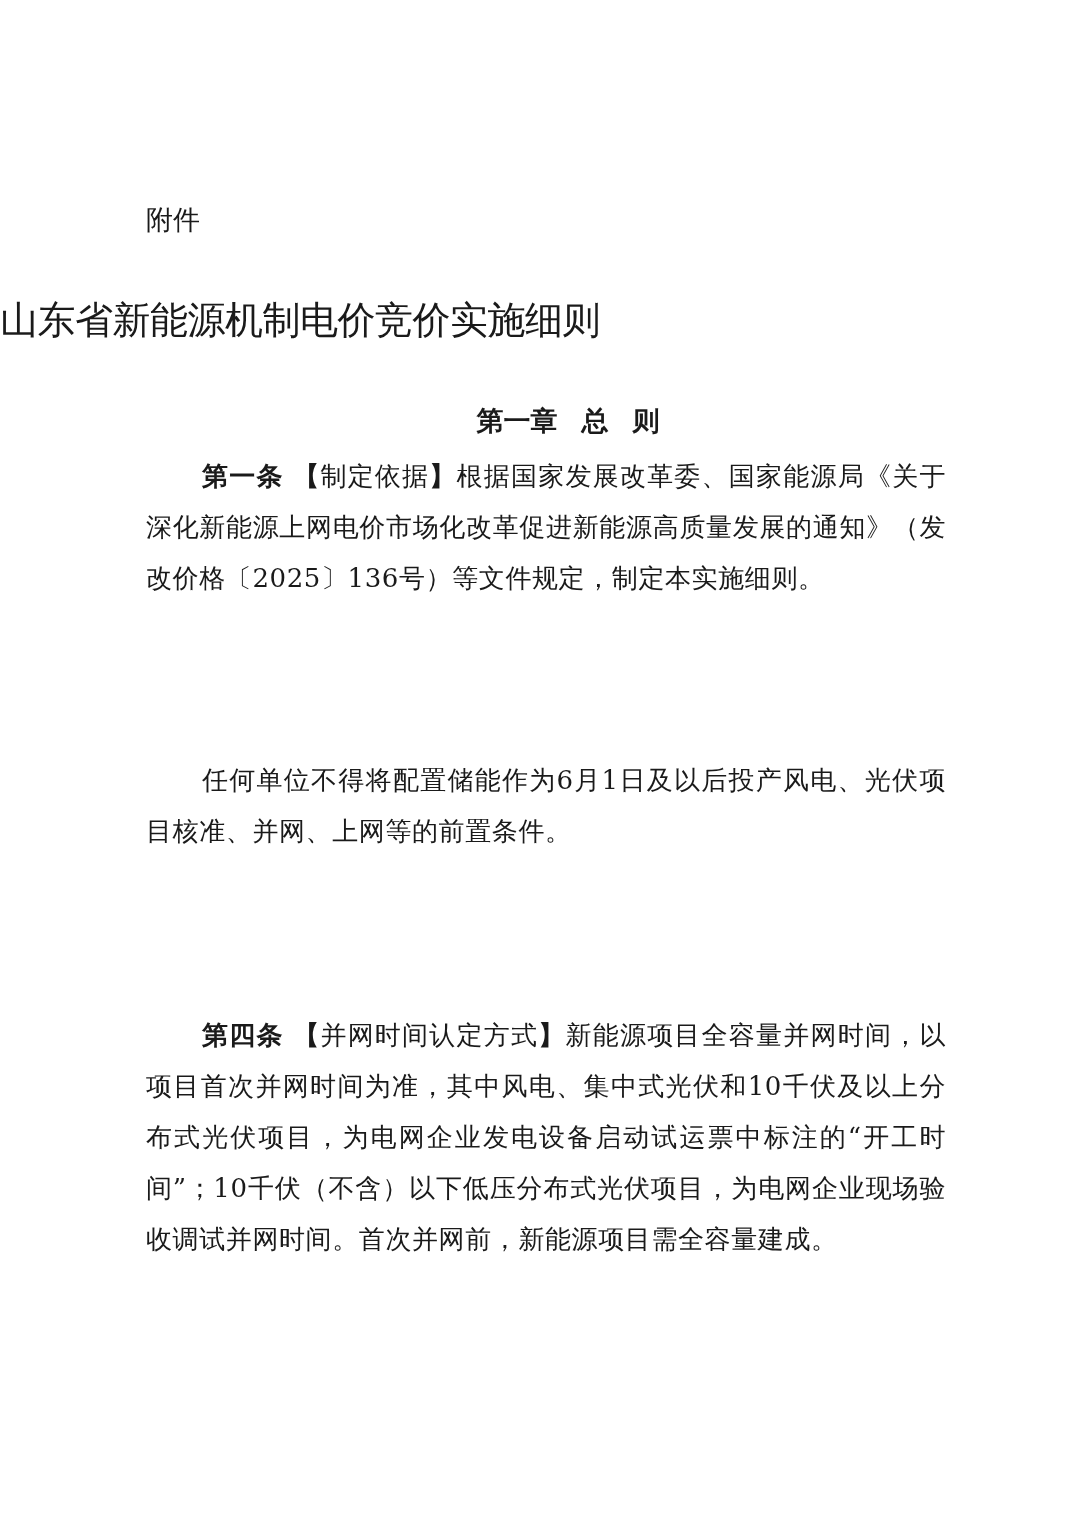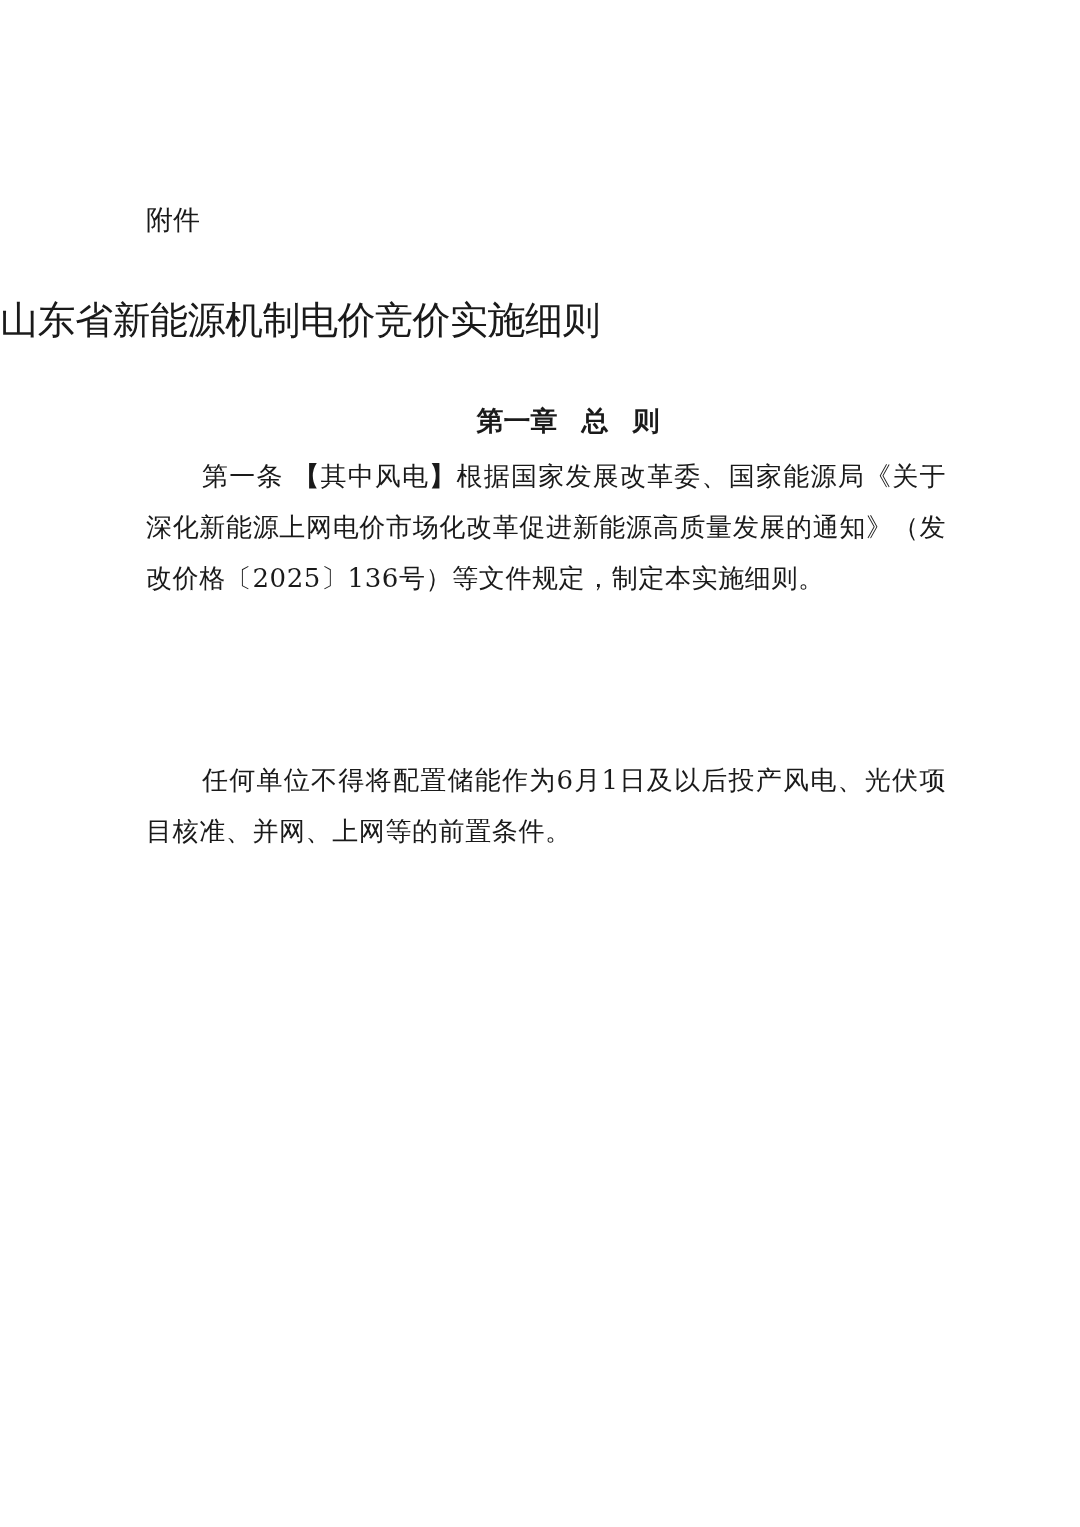--- a/index.html
+++ b/index.html
@@ -27,40 +27,44 @@
   .chapter span.gap { display: inline-block; width: 24px; }
   .para {
     position: absolute; left: 146px; width: 800px;
     font-size: 26px; line-height: 51px;
     text-align: justify; text-align-last: left;
     letter-spacing: 0.6px;
   }
   .indent { text-indent: 56px; }
   .art {
     font-family: "DejaVu Sans", "Liberation Sans", sans-serif;
-    font-weight: normal;
+    font-weight: bold;
   }
   .bk { font-family: "DejaVu Sans", "Liberation Sans", sans-serif; font-weight: bold; }
 </style>
 </head>
 <body>
 
 <div class="page">
 
   <div class="attach">附件</div>
 
   <div class="title">山东省新能源机制电价竞价实施细则</div>
 
   <div class="chapter">
     <span>第一章</span><span class="gap"></span><span>总</span><span class="gap"></span><span>则</span>
   </div>
 
   <div class="para indent" style="top:451px;">
     <span class="art">第一条</span>
-    <span class="bk">【</span><span>其中风电</span><span class="bk">】</span><span>根据国家发展改革委、国家能源局《关于深化新能源上网电价市场化改革促进新能源高质量发展的通知》（发改价格〔2025〕136号）等文件规定，制定本实施细则。</span>
+    <span class="bk">【</span><span>制定依据</span><span class="bk">】</span><span>根据国家发展改革委、国家能源局《关于深化新能源上网电价市场化改革促进新能源高质量发展的通知》（发改价格〔2025〕136号）等文件规定，制定本实施细则。</span>
   </div>
 
 
   <div class="para indent" style="top:755px;">任何单位不得将配置储能作为6月1日及以后投产风电、光伏项目核准、并网、上网等的前置条件。</div>
 
 
+  <div class="para indent" style="top:1010px;">
+    <span class="art">第四条</span>
+    <span class="bk">【</span><span>并网时间认定方式</span><span class="bk">】</span><span>新能源项目全容量并网时间，以项目首次并网时间为准，其中风电、集中式光伏和10千伏及以上分布式光伏项目，为电网企业发电设备启动试运票中标注的“开工时间”；10千伏（不含）以下低压分布式光伏项目，为电网企业现场验收调试并网时间。首次并网前，新能源项目需全容量建成。</span>
+  </div>
 
 </div>
 
 </body></html>

